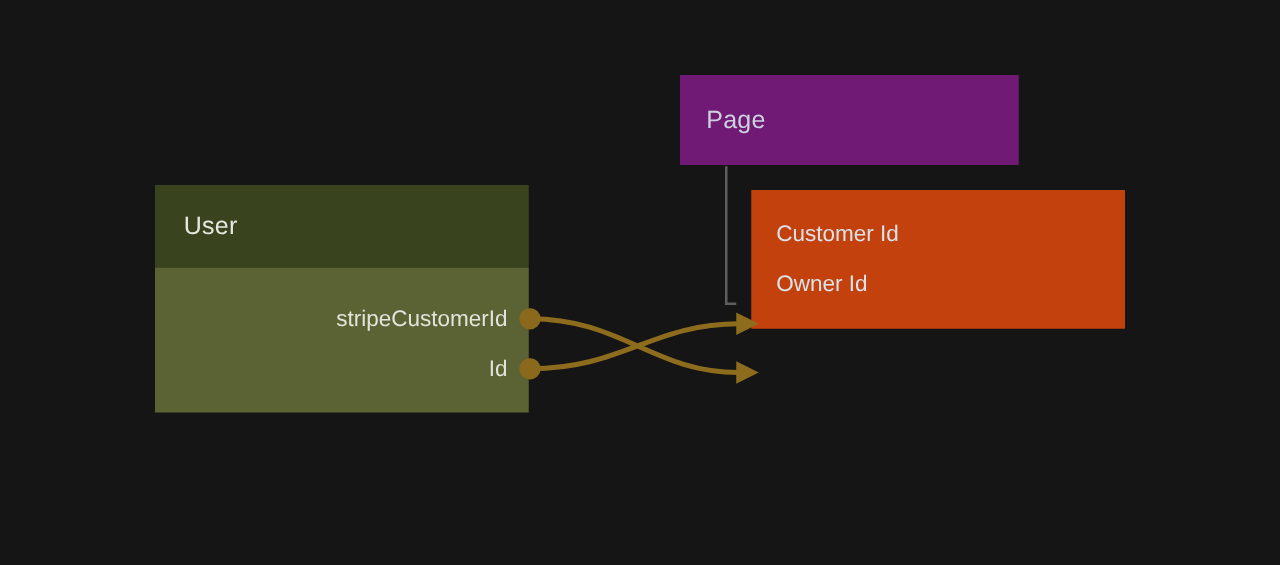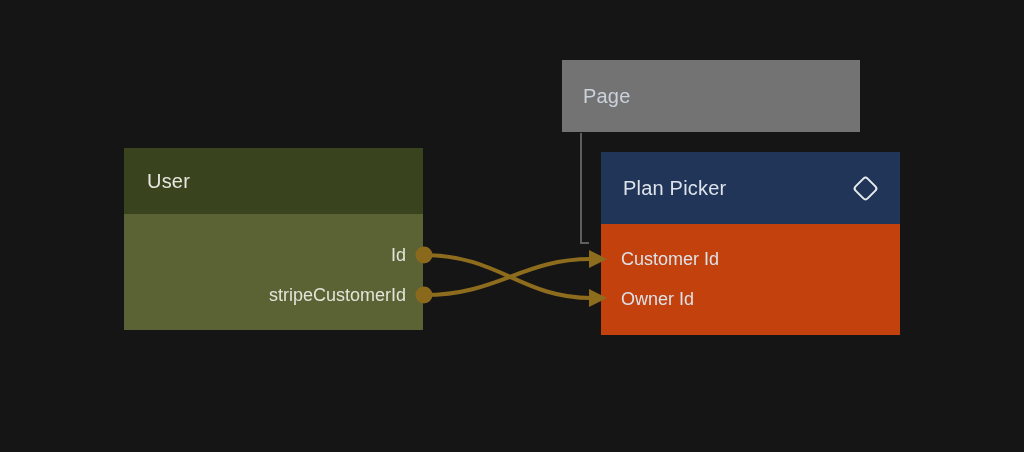--- a/index.html
+++ b/index.html
@@ -50,22 +50,22 @@
     padding-top: 21px;
   }
   .node-user .field-row {
     justify-content: flex-end;
     padding-right: 17px;
     color: #e2e4da;
   }
 
   
   .node-page {
-    left: 562px; top: 60px; width: 298px; height: 72px;
-    background: #737373;
+    left: 544px; top: 60px; width: 271px; height: 72px;
+    background: #701a75;
   }
   .node-page .node-header {
     height: 72px;
     padding: 0 18px 0 21px;
     color: #cbd2dc;
   }
 
   
   .node-plan-picker {
     left: 601px; top: 152px; width: 299px; height: 183px;
@@ -115,33 +115,29 @@
       <span class="node-title">Page</span>
     </div>
   </div>
 
   <div class="node node-user">
     <div class="node-header">
       <span class="node-title">User</span>
     </div>
     <div class="node-body">
       <div class="field-row">
-        <span>Id</span>
+        <span>stripeCustomerId</span>
       </div>
       <div class="field-row">
-        <span>stripeCustomerId</span>
+        <span>Id</span>
       </div>
     </div>
   </div>
 
   <div class="node node-plan-picker">
-    <div class="node-header">
-      <span class="node-title">Plan Picker</span>
-      <span class="diamond"></span>
-    </div>
     <div class="node-body">
       <div class="field-row">
         <span>Customer Id</span>
       </div>
       <div class="field-row">
         <span>Owner Id</span>
       </div>
     </div>
   </div>
 

